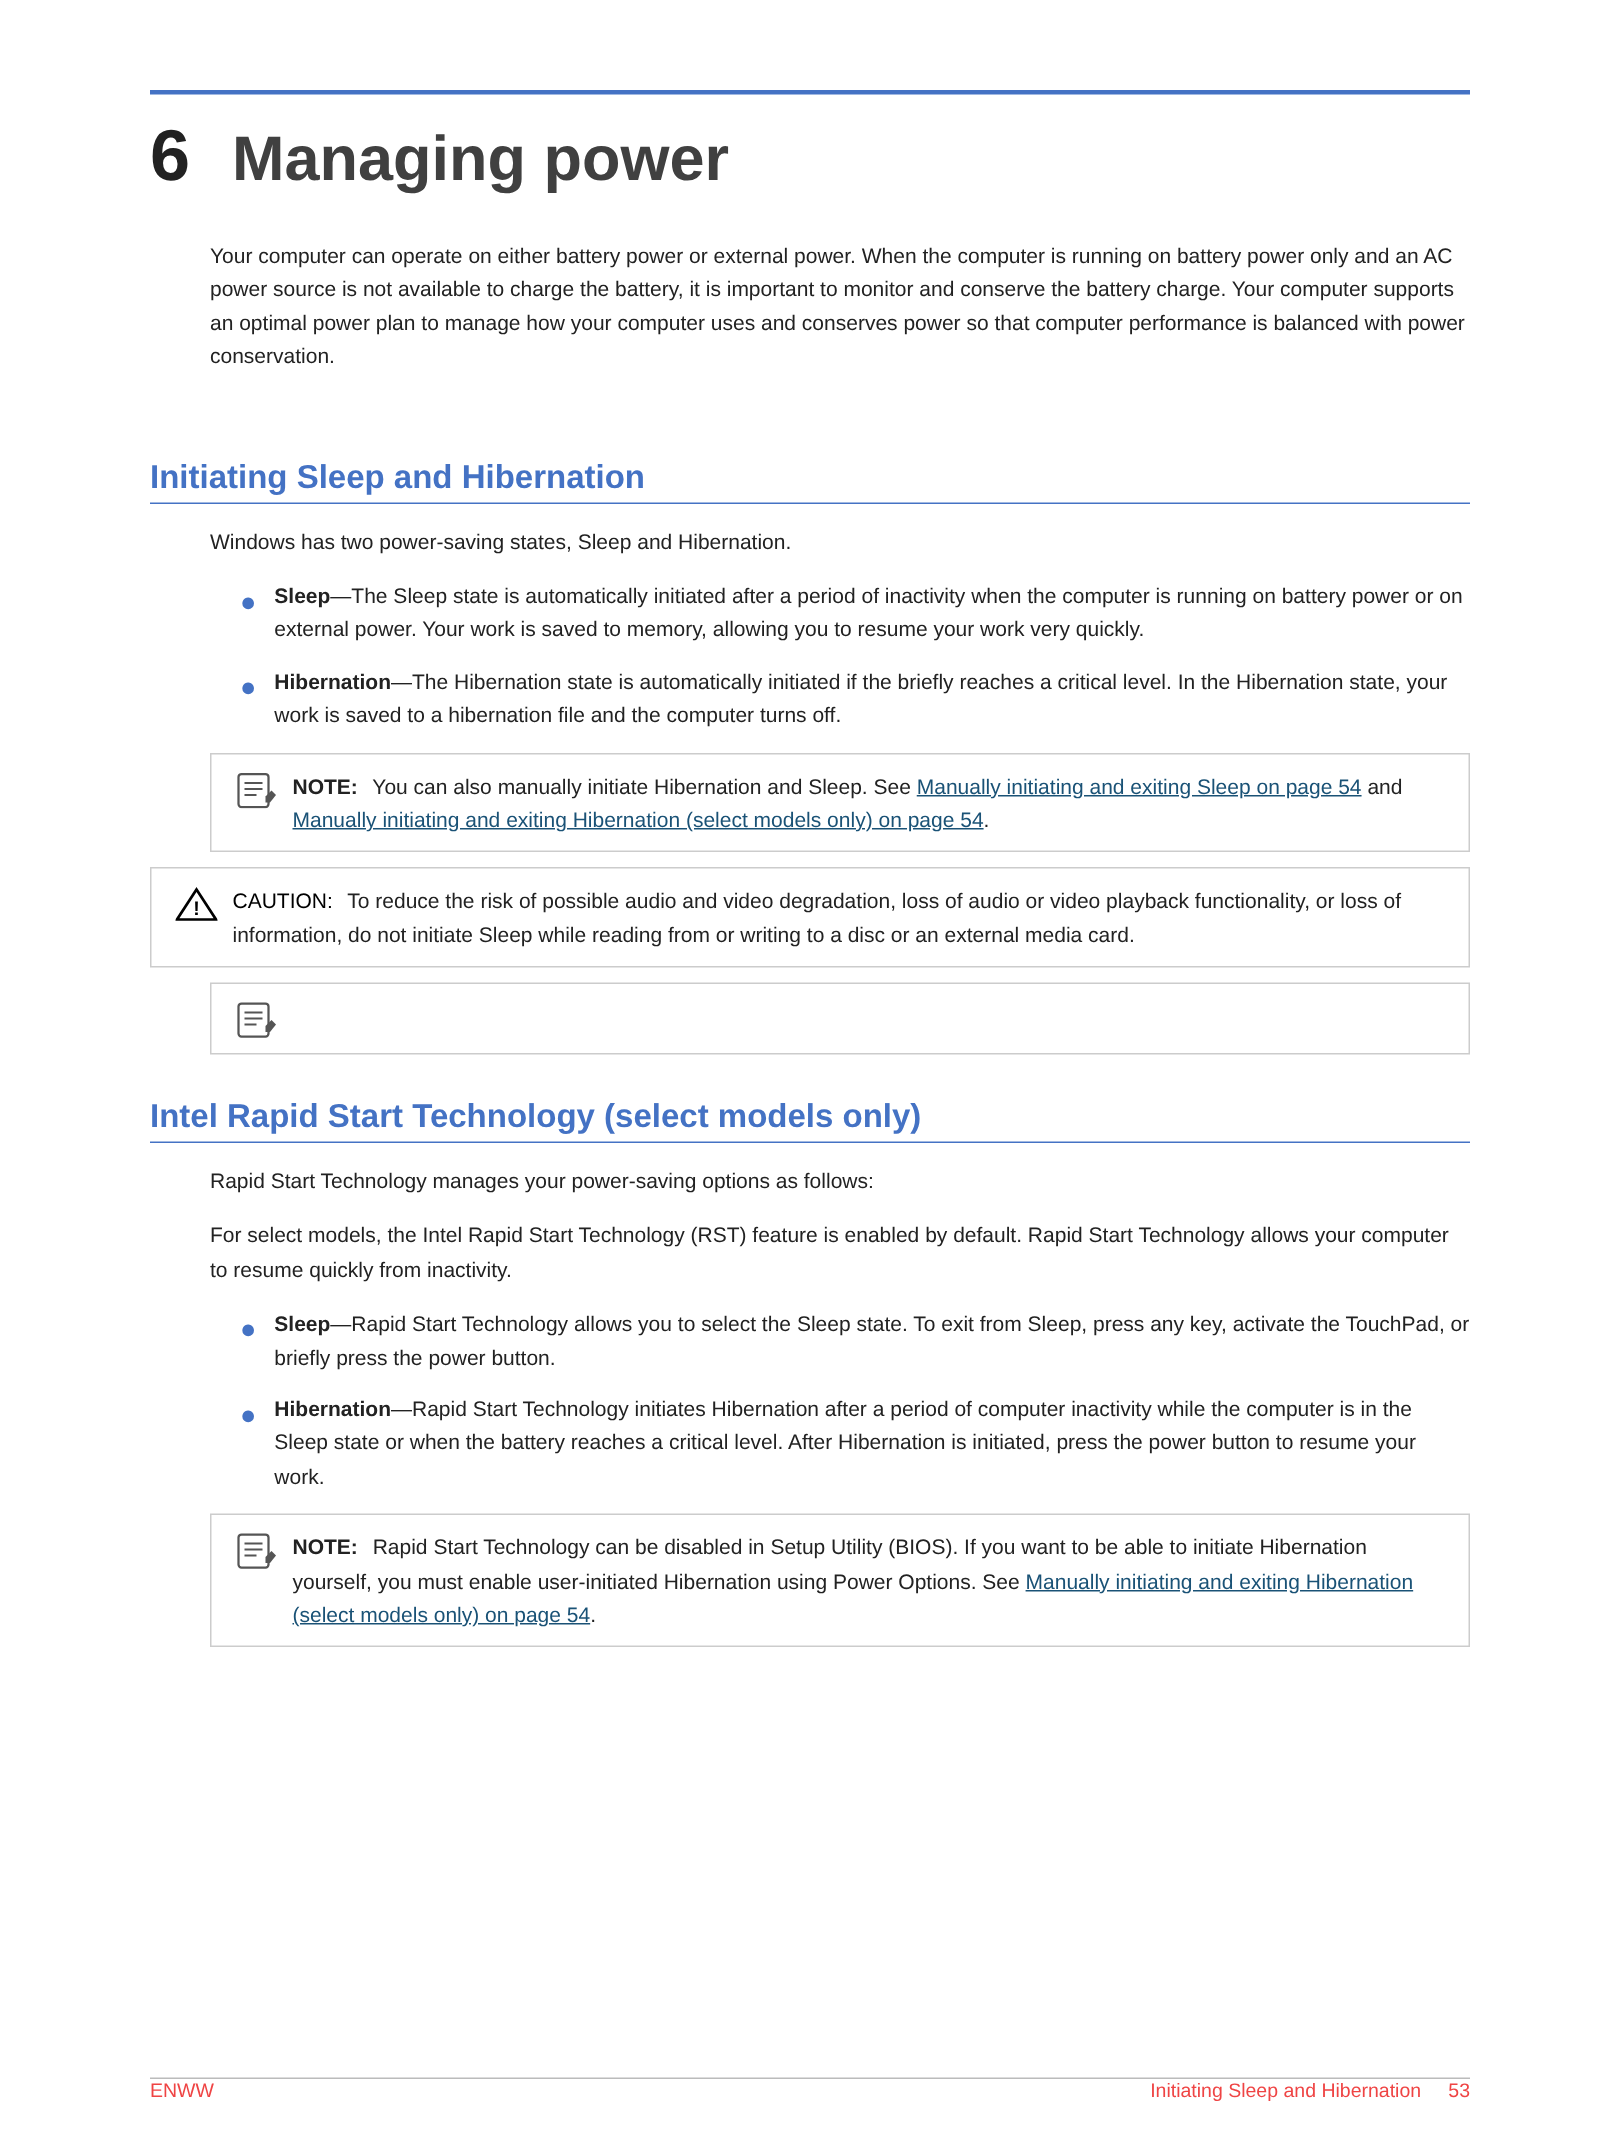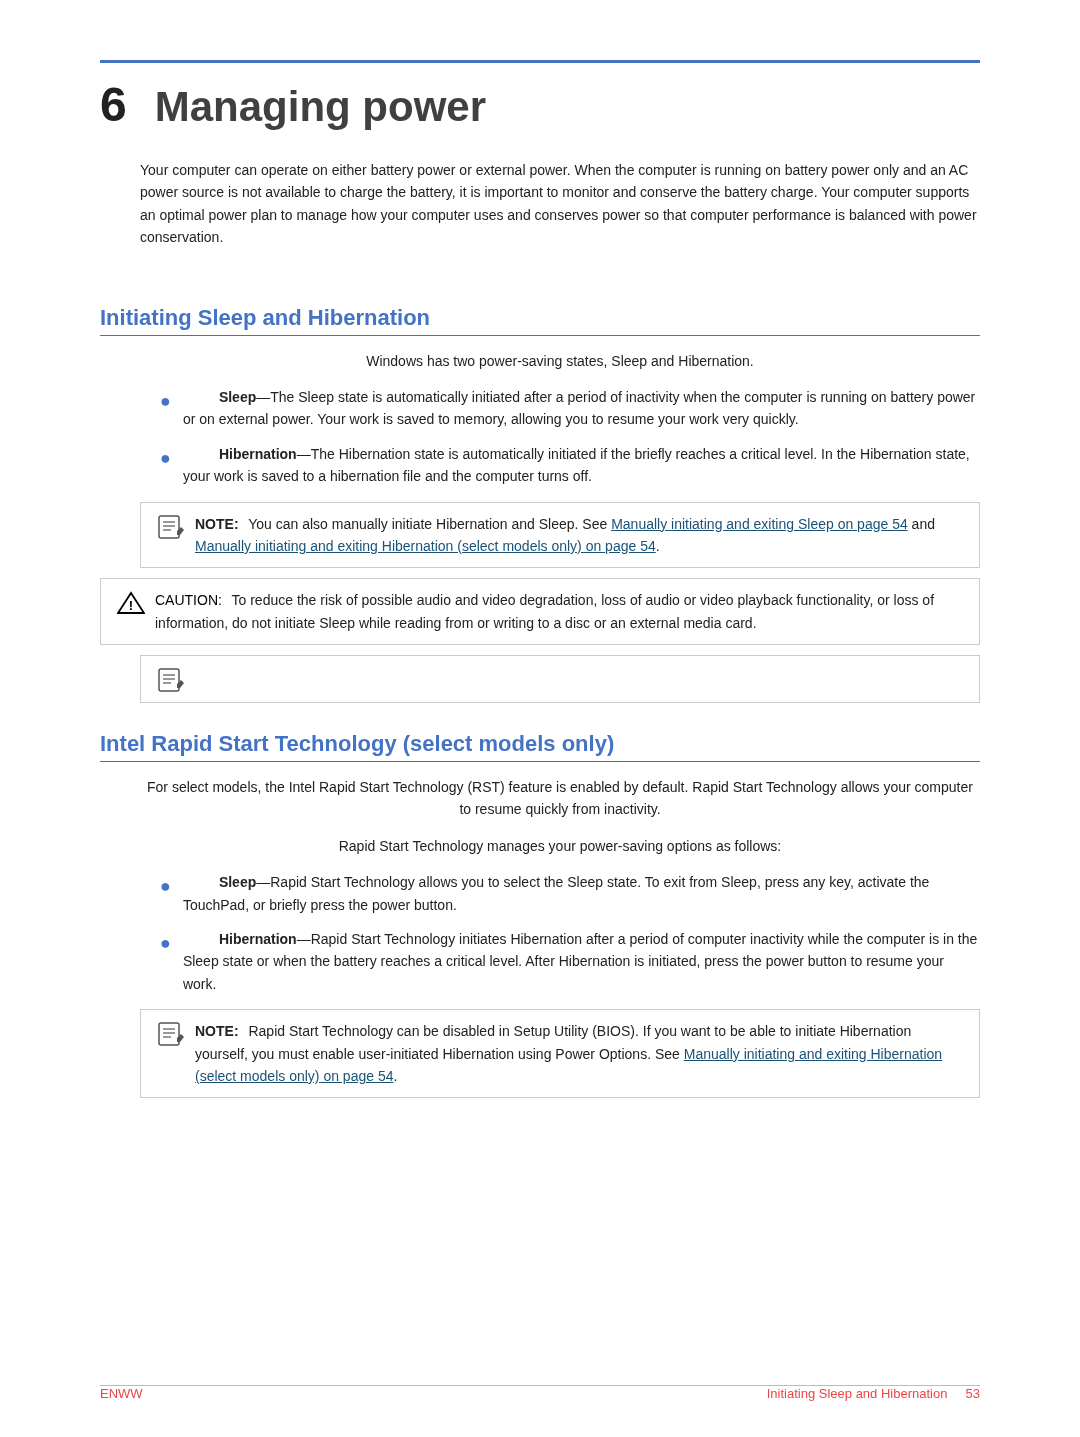--- a/index.html
+++ b/index.html
@@ -53,21 +53,20 @@
       color: #4472C4;
       margin-bottom: 14px;
       border-bottom: 1px solid #4472C4;
       padding-bottom: 4px;
     }
     .section-intro {
       margin-left: 40px;
       margin-bottom: 14px;
       line-height: 1.6;
       font-size: 14px;
-      text-align: center;
     }
     .bullet-list {
       margin-left: 60px;
       margin-bottom: 14px;
       list-style: none;
     }
     .bullet-list li {
       display: flex;
       align-items: flex-start;
       gap: 12px;
@@ -76,21 +75,20 @@
       font-size: 14px;
     }
     .bullet-dot {
       color: #4472C4;
       font-size: 18px;
       margin-top: 1px;
       flex-shrink: 0;
     }
     .bold-term {
       font-weight: bold;
-      margin-left: 36px;
     }
     .note-box {
       border: 1px solid #ccc;
       padding: 10px 16px;
       margin: 10px 0 10px 40px;
       display: flex;
       align-items: flex-start;
       gap: 10px;
       font-size: 14px;
       line-height: 1.6;
@@ -208,22 +206,22 @@
         <line x1="6" y1="7" x2="18" y2="7" stroke="#555" stroke-width="1.2"></line>
         <line x1="6" y1="11" x2="18" y2="11" stroke="#555" stroke-width="1.2"></line>
         <line x1="6" y1="15" x2="14" y2="15" stroke="#555" stroke-width="1.2"></line>
         <path d="M20 16 L24 12 L27 15 L23 20 L20 20 Z" fill="#555"></path>
       </svg>
     </div>
   </div>
 
   <div class="section-gap">
     <div class="section-title">Intel Rapid Start Technology (select models only)</div>
+    <div class="section-intro">Rapid Start Technology manages your power-saving options as follows:</div>
     <div class="section-intro">For select models, the Intel Rapid Start Technology (RST) feature is enabled by default. Rapid Start Technology allows your computer to resume quickly from inactivity.</div>
-    <div class="section-intro">Rapid Start Technology manages your power-saving options as follows:</div>
 
     <ul class="bullet-list">
       <li>
         <span class="bullet-dot">●</span>
         <span>
           <span class="bold-term">Sleep</span><span>—</span><span>Rapid Start Technology allows you to select the Sleep state. To exit from Sleep, press any key, activate the TouchPad, or briefly press the power button.</span>
         </span>
       </li>
       <li>
         <span class="bullet-dot">●</span>

